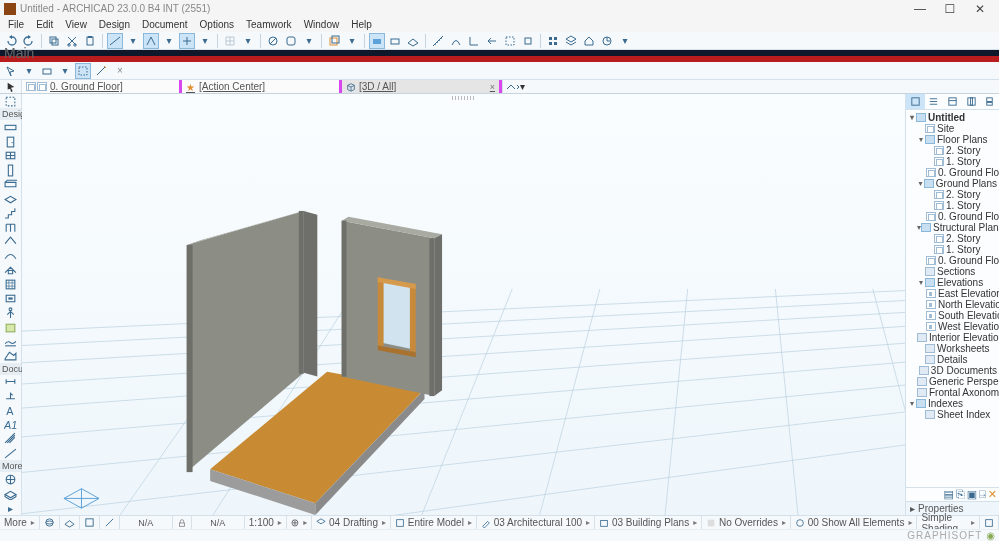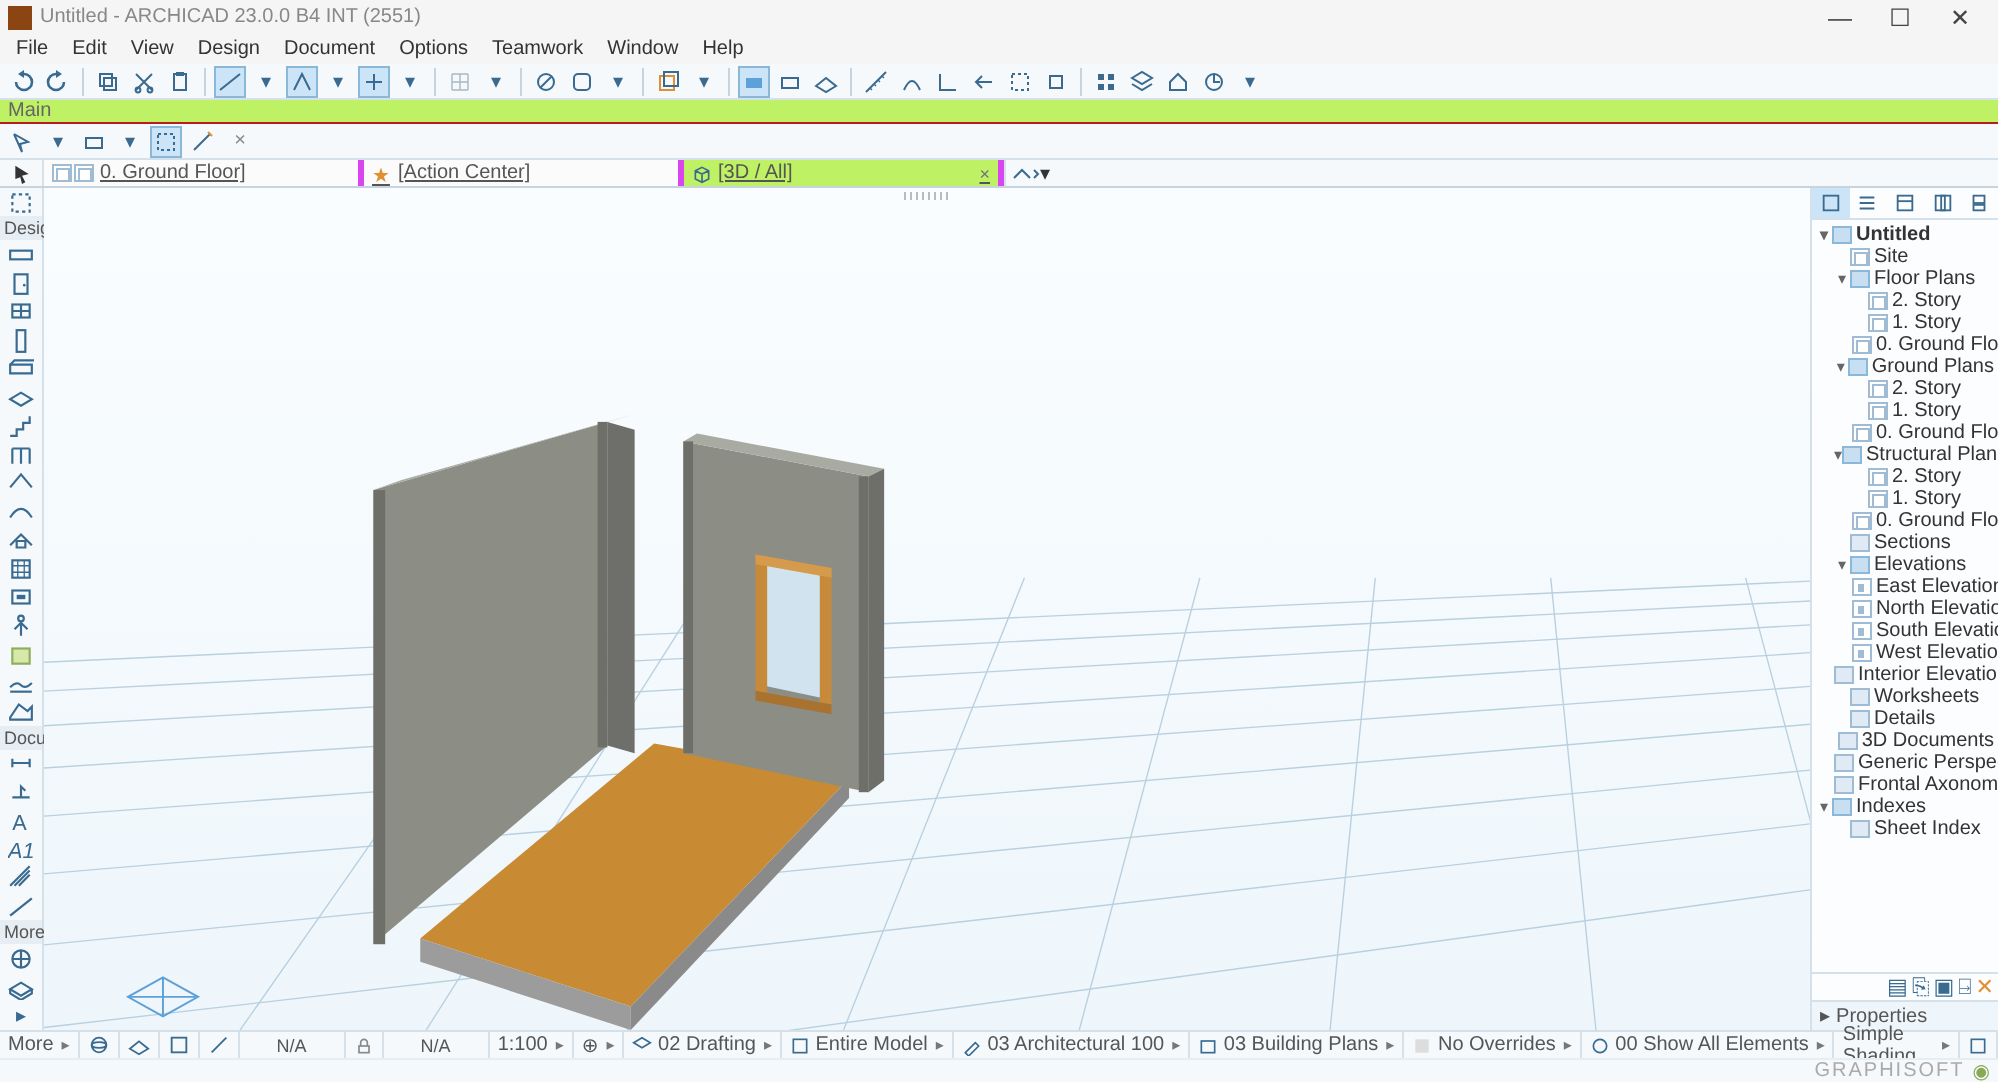--- a/index.html
+++ b/index.html
@@ -16,29 +16,29 @@
 .menubar { height: 15px; display: flex; align-items: center; background: #f5f5f5; padding: 0 2px; }
 .menubar span { padding: 1px 6px; color: #333; cursor: pointer; }
 
 
 .toolbar { height: 18px; display: flex; align-items: center; background: #f5f9fc; border-bottom: 1px solid #d4e0ea; padding: 0 2px; }
 .tbtn { width: 16px; height: 16px; display: inline-flex; align-items: center; justify-content: center; margin: 0 1px; background: #f5f9fc; border: 1px solid transparent; cursor: pointer; color:#3a6a8f; }
 .tbtn.active { background:#cce4f7; border-color:#8bb8d9; }
 .tbtn svg { width: 12px; height: 12px; }
 .sep { width: 1px; height: 14px; background: #c8d4dd; margin: 0 3px; }
 
-.minilabel { height: 12px; padding: 0 4px; font-size: 10px; color: #666; background:#bef264; border-bottom:1px solid #b91c1c; display:flex; align-items:center; }
+.minilabel { height: 12px; padding: 0 4px; font-size: 14px; color: #666; background:#0f172a; border-bottom:6px solid #b91c1c; display:flex; align-items:center; }
 
 
 .toolbar2 { height: 18px; display: flex; align-items: center; background: #f5f9fc; border-bottom: 1px solid #d4e0ea; padding: 0 2px; }
 
 
 .tabstrip { height: 14px; display: flex; align-items: stretch; background: #f5f9fc; border-bottom: 1px solid #c8d4dd; }
 .tab { flex: 1; max-width: 160px; display: flex; align-items: center; padding: 0 4px; border-right: 3px solid #d946ef; font-size: 9px; color: #555; background:#fbfbfb; cursor:pointer;text-decoration:underline; }
-.tab.active { background: #bef264; justify-content: space-between; }
+.tab.active { background: #e5e5e5; justify-content: space-between; }
 .tab .ticon { width: 10px; height: 9px; margin-right: 3px; }
 .tab .close { margin-left: auto; color:#777; font-size:9px; }
 
 
 .main { flex: 1; display: flex; min-height: 0; }
 .lefttools { width: 22px; display: flex; flex-direction: column; background: #f5f9fc; border-right: 1px solid #d4e0ea; }
 .lefttools .cat { font-size: 9px; color:#555; background:#e6eef4; padding: 1px 2px; }
 .ltb { height: 17px; display:flex; align-items:center; justify-content:center; cursor:pointer; color:#3a6a8f; }
 .ltb svg { width:13px; height:13px; }
 
@@ -758,21 +758,21 @@
   <div class="stseg">
       <span>1:100</span>
       <span class="arr">▸</span>
     </div>
   <div class="stseg">
       <span>⊕</span>
       <span class="arr">▸</span>
     </div>
   <div class="stseg"><svg width="10" height="10" viewBox="0 0 12 12">
         <path d="M1 4 L6 1 L11 4 L6 7 Z" fill="none" stroke="#3a6a8f"></path>
-      </svg>&nbsp;<span>02 Drafting</span><span class="arr">▸</span></div>
+      </svg>&nbsp;<span>04 Drafting</span><span class="arr">▸</span></div>
   <div class="stseg"><svg width="10" height="10" viewBox="0 0 12 12">
         <rect x="2" y="2" width="8" height="8" fill="none" stroke="#3a6a8f"></rect>
       </svg>&nbsp;<span>Entire Model</span><span class="arr">▸</span></div>
   <div class="stseg"><svg width="10" height="10" viewBox="0 0 12 12">
         <path d="M2 10 L8 4 L10 6 L4 12 Z" fill="none" stroke="#3a6a8f"></path>
       </svg>&nbsp;<span>03 Architectural 100</span><span class="arr">▸</span></div>
   <div class="stseg"><svg width="10" height="10" viewBox="0 0 12 12">
         <rect x="2" y="3" width="8" height="7" fill="none" stroke="#3a6a8f"></rect>
       </svg>&nbsp;<span>03 Building Plans</span><span class="arr">▸</span></div>
   <div class="stseg"><svg width="10" height="10" viewBox="0 0 12 12">

